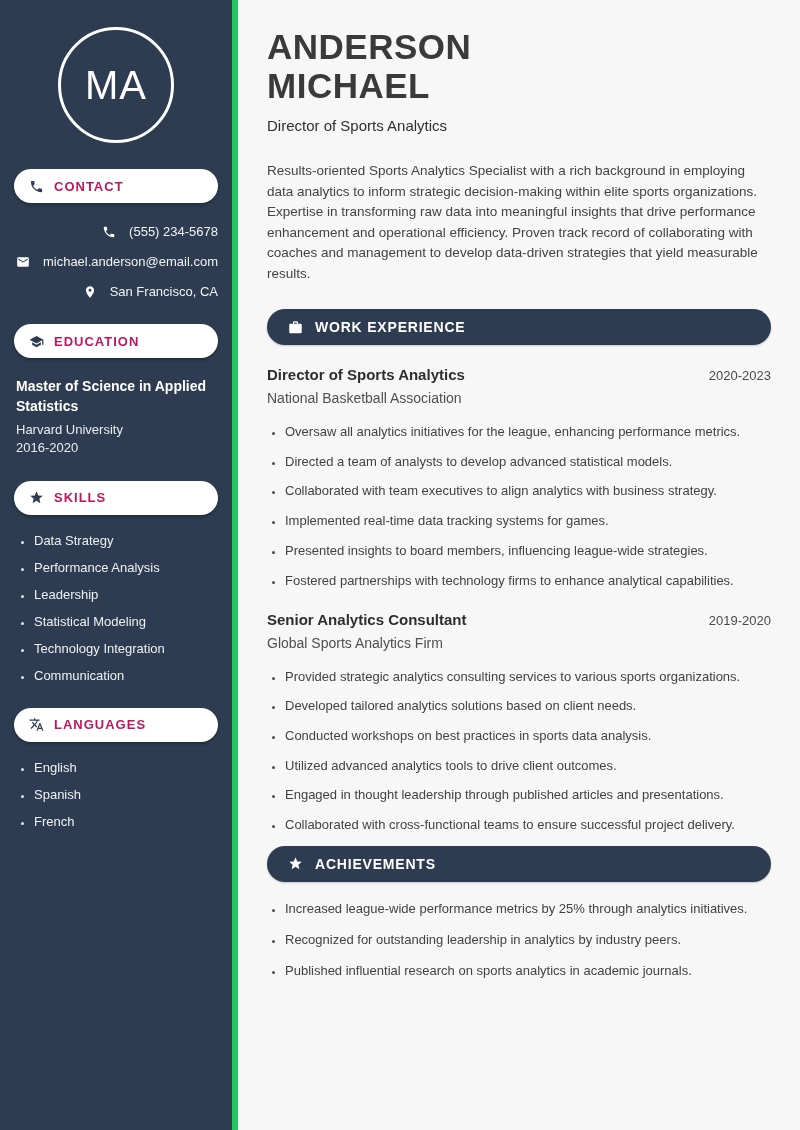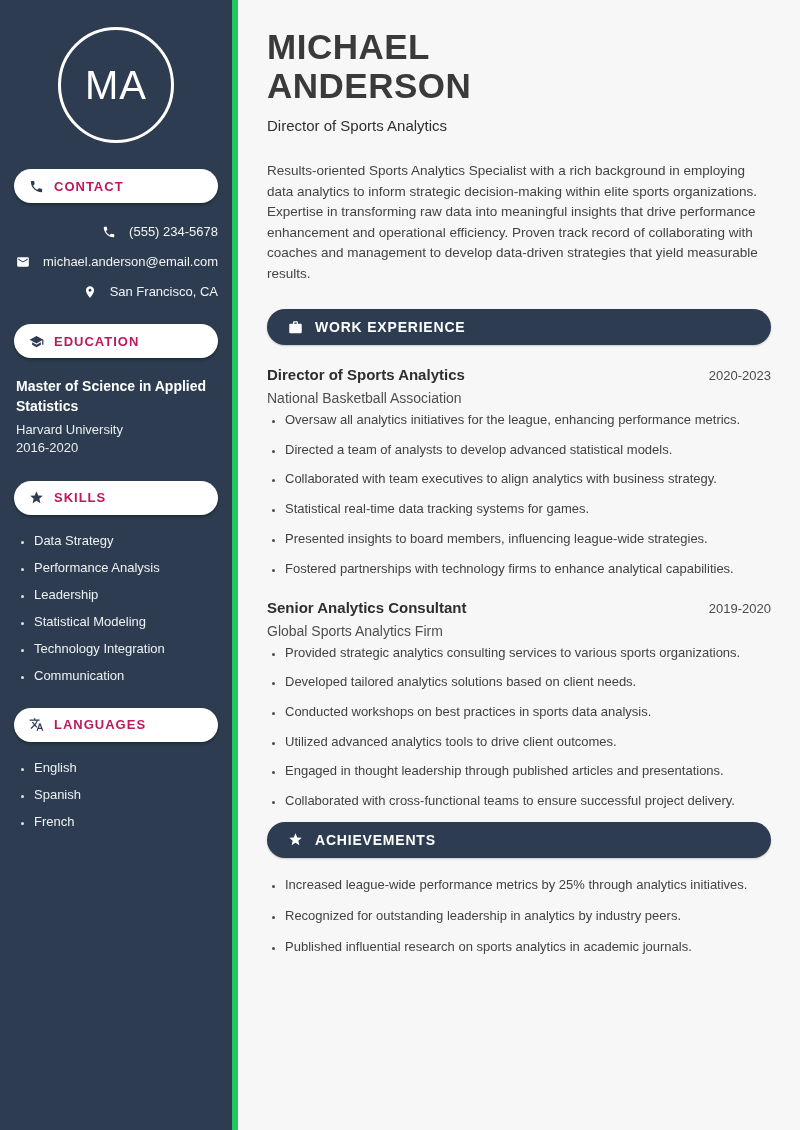--- a/index.html
+++ b/index.html
@@ -95,21 +95,21 @@
     font-weight: 700;
     letter-spacing: 0.8px;
     box-shadow: 0 1px 2px rgba(0,0,0,0.2);
   }
   .section-pill svg { width: 15px; height: 15px; fill: #ffffff; flex-shrink: 0; }
   .job { margin-top: 21px; }
   .job-head { display: flex; justify-content: space-between; align-items: baseline; }
   .job-head h3 { font-size: 15px; font-weight: 700; color: #2e2e2e; }
   .job-dates { font-size: 13px; color: #4a4a4a; }
   .job-company { font-size: 14px; color: #4f4f4f; margin-top: 7px; }
-  .bullet-list { margin-top: 5px; padding-left: 18px; list-style: disc; }
+  .bullet-list { margin-top: 17px; padding-left: 18px; list-style: disc; }
   .bullet-list li {
     font-size: 13px;
     color: #424242;
     margin-bottom: 11.5px;
     line-height: 1.4;
   }
   .bullet-list li::marker { color: #4a4a4a; font-size: 11px; }
   .section-pill.tight { margin-top: 5px; }
   .ach-list { margin-top: 18px; }
   .ach-list li { margin-bottom: 13px; }
@@ -184,22 +184,22 @@
   </div>
   <ul class="side-list">
     <li>English</li>
     <li>Spanish</li>
     <li>French</li>
   </ul>
 </aside>
 
 <main class="main">
   <h1 class="name">
+    <span>ANDERSON</span>
     <span>MICHAEL</span>
-    <span>ANDERSON</span>
   </h1>
   <div class="job-title-main">Director of Sports Analytics</div>
 
   <p class="summary">Results-oriented Sports Analytics Specialist with a rich background in employing data analytics to inform strategic decision-making within elite sports organizations. Expertise in transforming raw data into meaningful insights that drive performance enhancement and operational efficiency. Proven track record of collaborating with coaches and management to develop data-driven strategies that yield measurable results.</p>
 
   <div class="section-pill">
     <svg viewBox="0 0 24 24">
         <path d="M20 6h-4V4c0-1.11-.89-2-2-2h-4c-1.11 0-2 .89-2 2v2H4c-1.11 0-1.99.89-1.99 2L2 19c0 1.11.89 2 2 2h16c1.11 0 2-.89 2-2V8c0-1.11-.89-2-2-2zm-6 0h-4V4h4v2z"></path>
       </svg>
     <span>WORK EXPERIENCE</span>
@@ -208,21 +208,21 @@
   <section class="job">
     <div class="job-head">
       <h3>Director of Sports Analytics</h3>
       <span class="job-dates">2020-2023</span>
     </div>
     <div class="job-company">National Basketball Association</div>
     <ul class="bullet-list">
       <li>Oversaw all analytics initiatives for the league, enhancing performance metrics.</li>
       <li>Directed a team of analysts to develop advanced statistical models.</li>
       <li>Collaborated with team executives to align analytics with business strategy.</li>
-      <li>Statistical real-time data tracking systems for games.</li>
+      <li>Implemented real-time data tracking systems for games.</li>
       <li>Presented insights to board members, influencing league-wide strategies.</li>
       <li>Fostered partnerships with technology firms to enhance analytical capabilities.</li>
     </ul>
   </section>
 
   <section class="job">
     <div class="job-head">
       <h3>Senior Analytics Consultant</h3>
       <span class="job-dates">2019-2020</span>
     </div>

